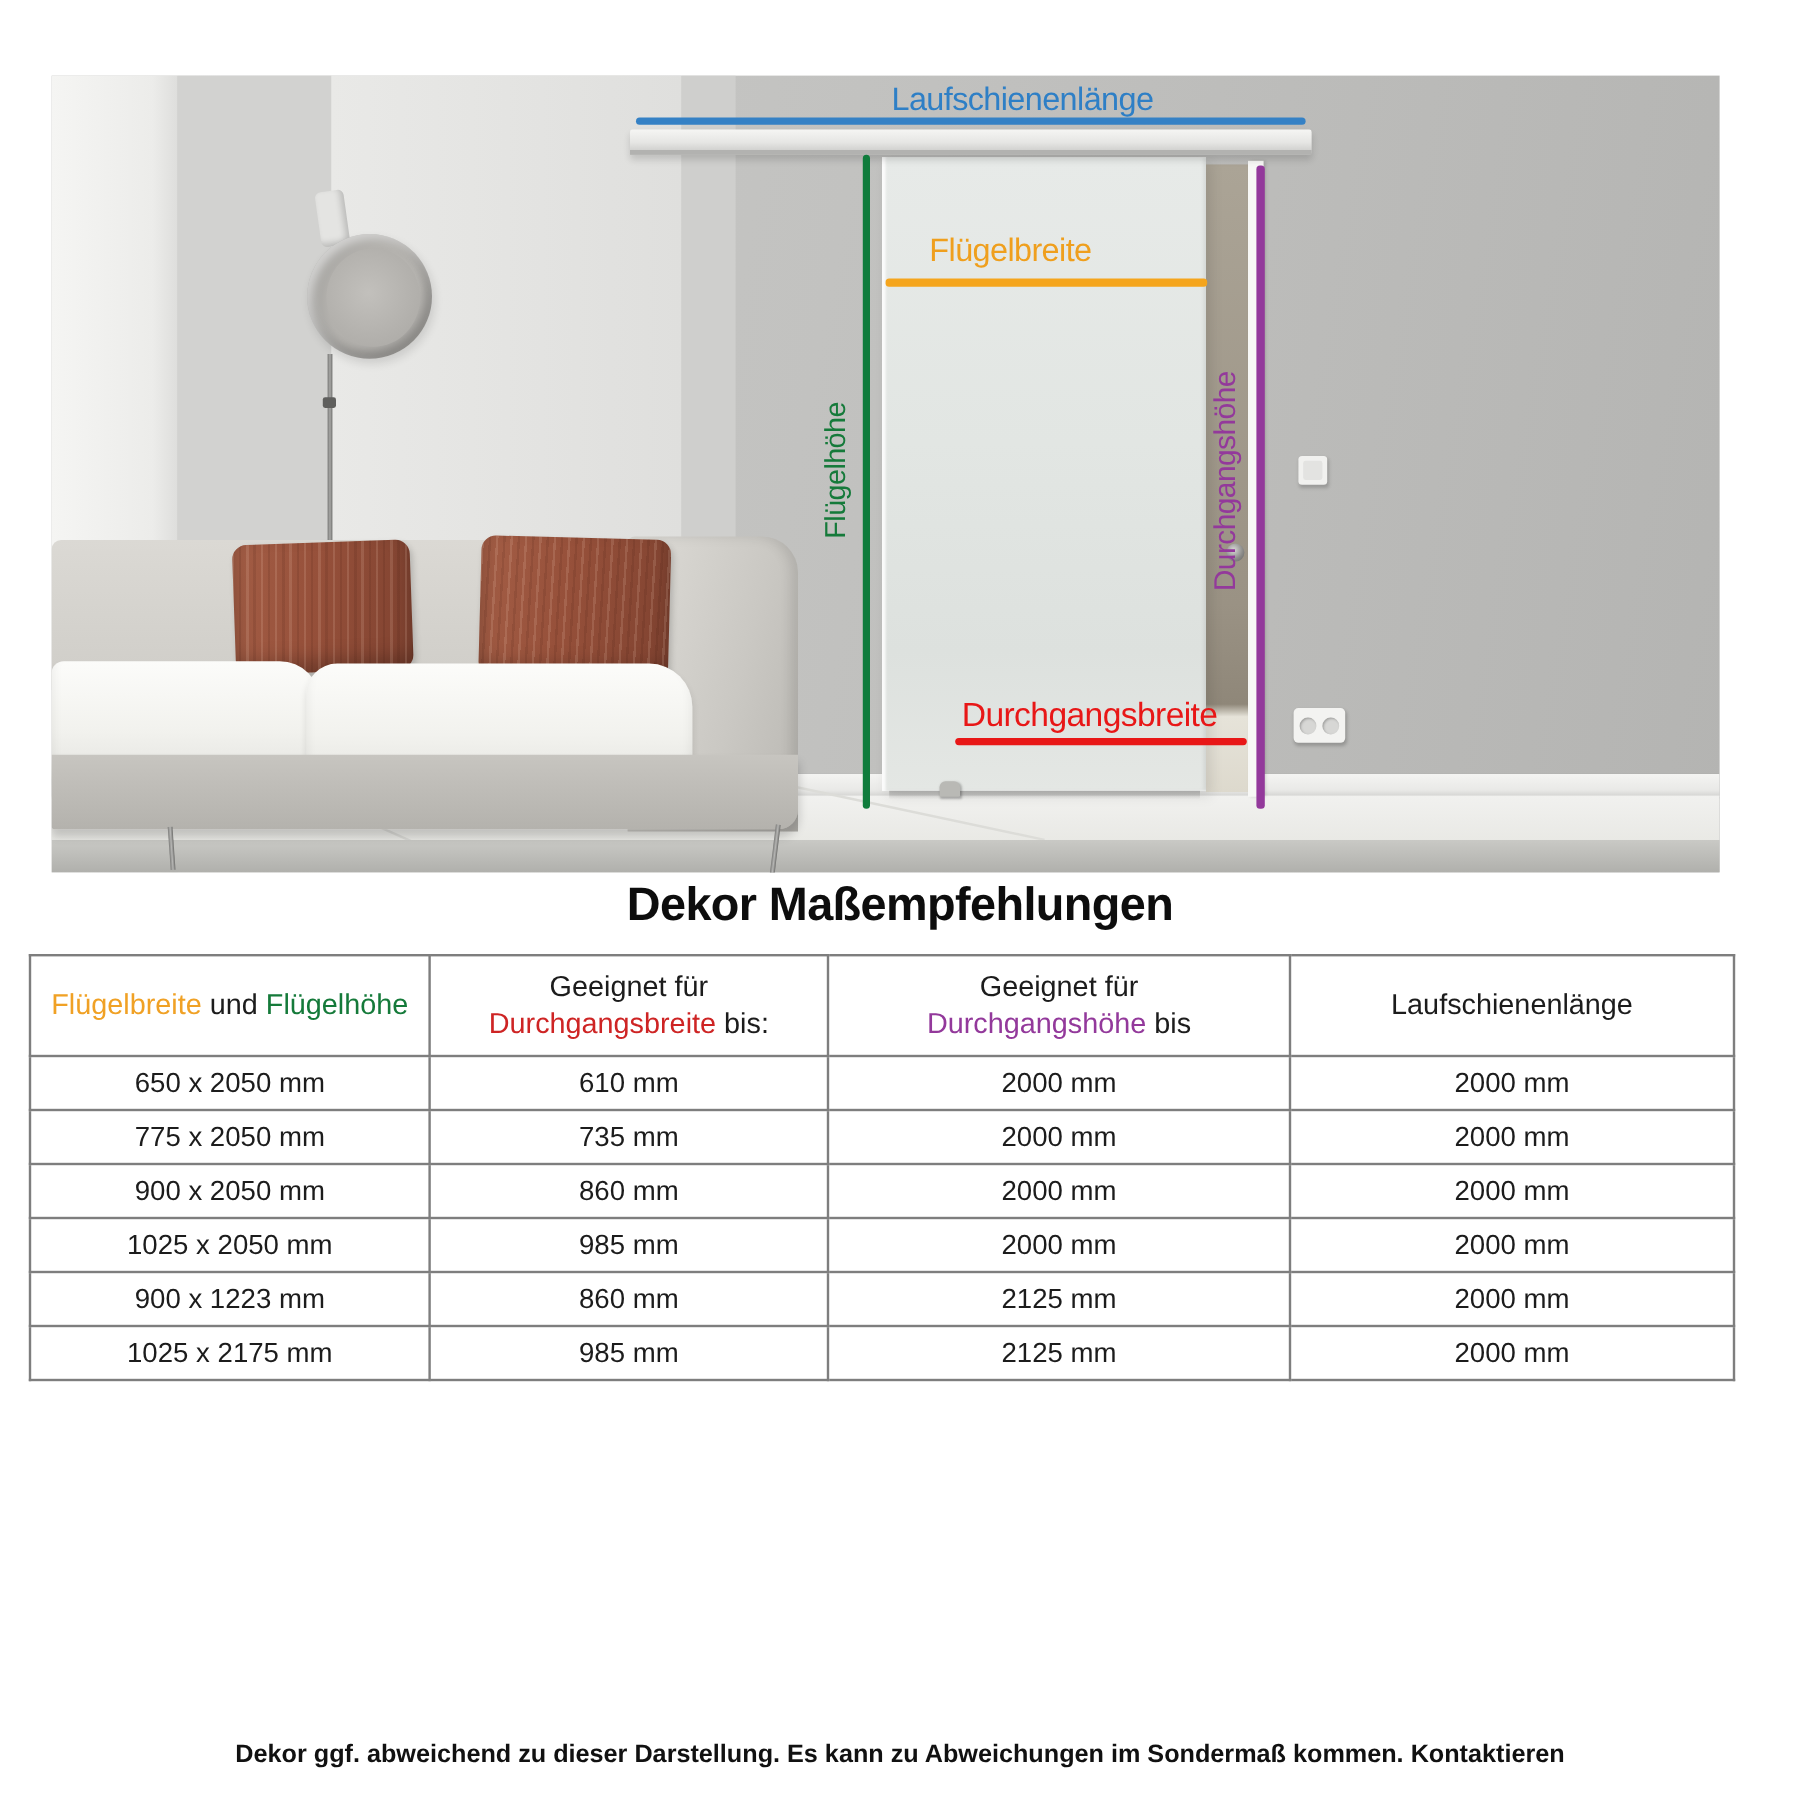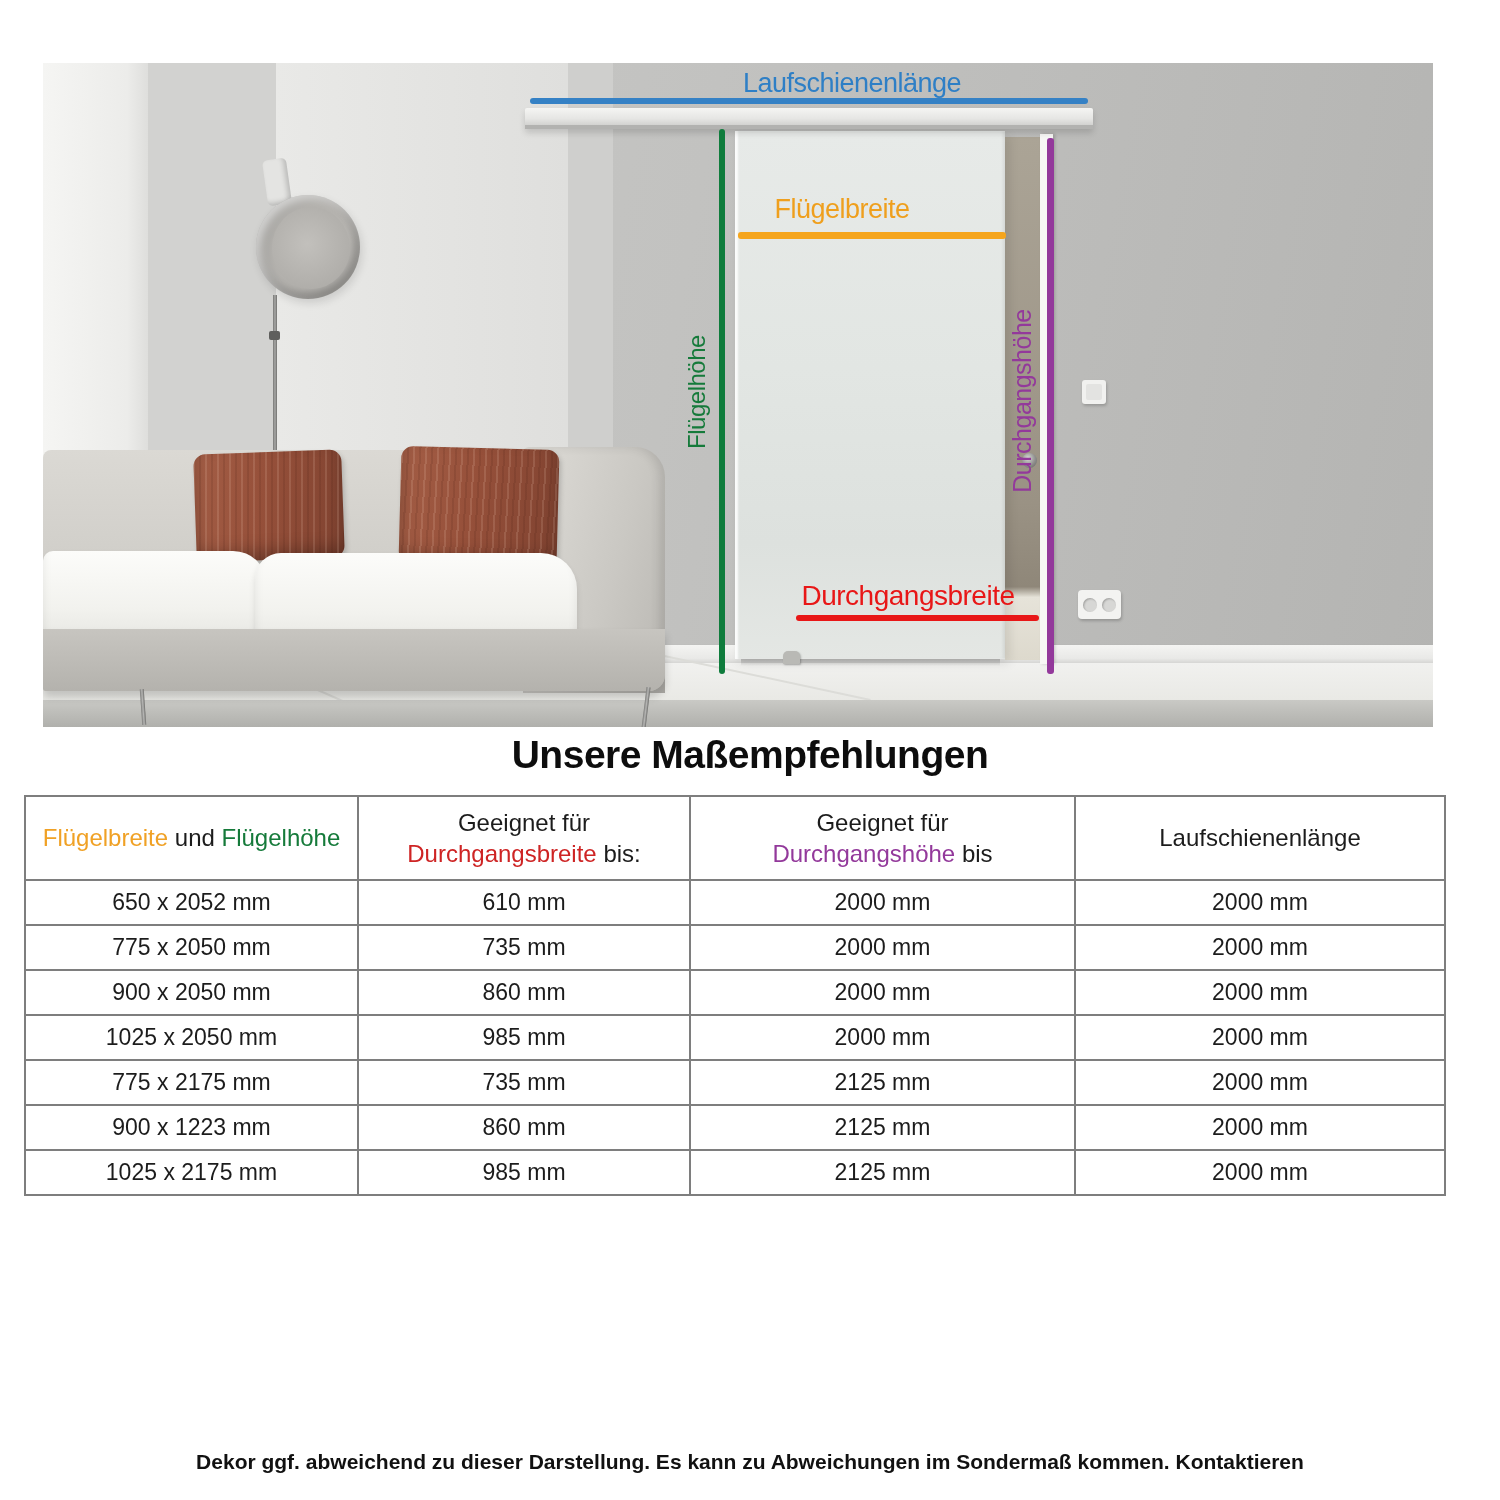--- a/index.html
+++ b/index.html
@@ -180,21 +180,21 @@
   <div class="mline line-purple"></div>
   <div class="mline line-red"></div>
 
   <div class="mlabel label-blue">Laufschienenlänge</div>
   <div class="mlabel label-orange">Flügelbreite</div>
   <div class="mlabel vert label-green">Flügelhöhe</div>
   <div class="mlabel vert label-purple">Durchgangshöhe</div>
   <div class="mlabel label-red">Durchgangsbreite</div>
 </div>
 
-<div class="title">Unsere Maßempfehlungen</div>
+<div class="title">Dekor Maßempfehlungen</div>
 
 <table class="dims">
   <colgroup>
       <col style="width:333px">
       <col style="width:332px">
       <col style="width:385px">
       <col style="width:370px">
     </colgroup>
   <thead>
     <tr>
@@ -207,47 +207,41 @@
       </th>
       <th>
         <span>Geeignet für</span><br>
         <span class="c-purple">Durchgangshöhe</span><span> bis</span>
       </th>
       <th class="c-blue">Laufschienenlänge</th>
     </tr>
   </thead>
   <tbody>
     <tr>
-      <td>650 x 2052 mm</td>
+      <td>650 x 2050 mm</td>
       <td>610 mm</td>
       <td>2000 mm</td>
       <td>2000 mm</td>
     </tr>
     <tr>
       <td>775 x 2050 mm</td>
       <td>735 mm</td>
       <td>2000 mm</td>
       <td>2000 mm</td>
     </tr>
     <tr>
       <td>900 x 2050 mm</td>
       <td>860 mm</td>
       <td>2000 mm</td>
       <td>2000 mm</td>
     </tr>
     <tr>
       <td>1025 x 2050 mm</td>
       <td>985 mm</td>
       <td>2000 mm</td>
-      <td>2000 mm</td>
-    </tr>
-    <tr>
-      <td>775 x 2175 mm</td>
-      <td>735 mm</td>
-      <td>2125 mm</td>
       <td>2000 mm</td>
     </tr>
     <tr>
       <td>900 x 1223 mm</td>
       <td>860 mm</td>
       <td>2125 mm</td>
       <td>2000 mm</td>
     </tr>
     <tr>
       <td>1025 x 2175 mm</td>

